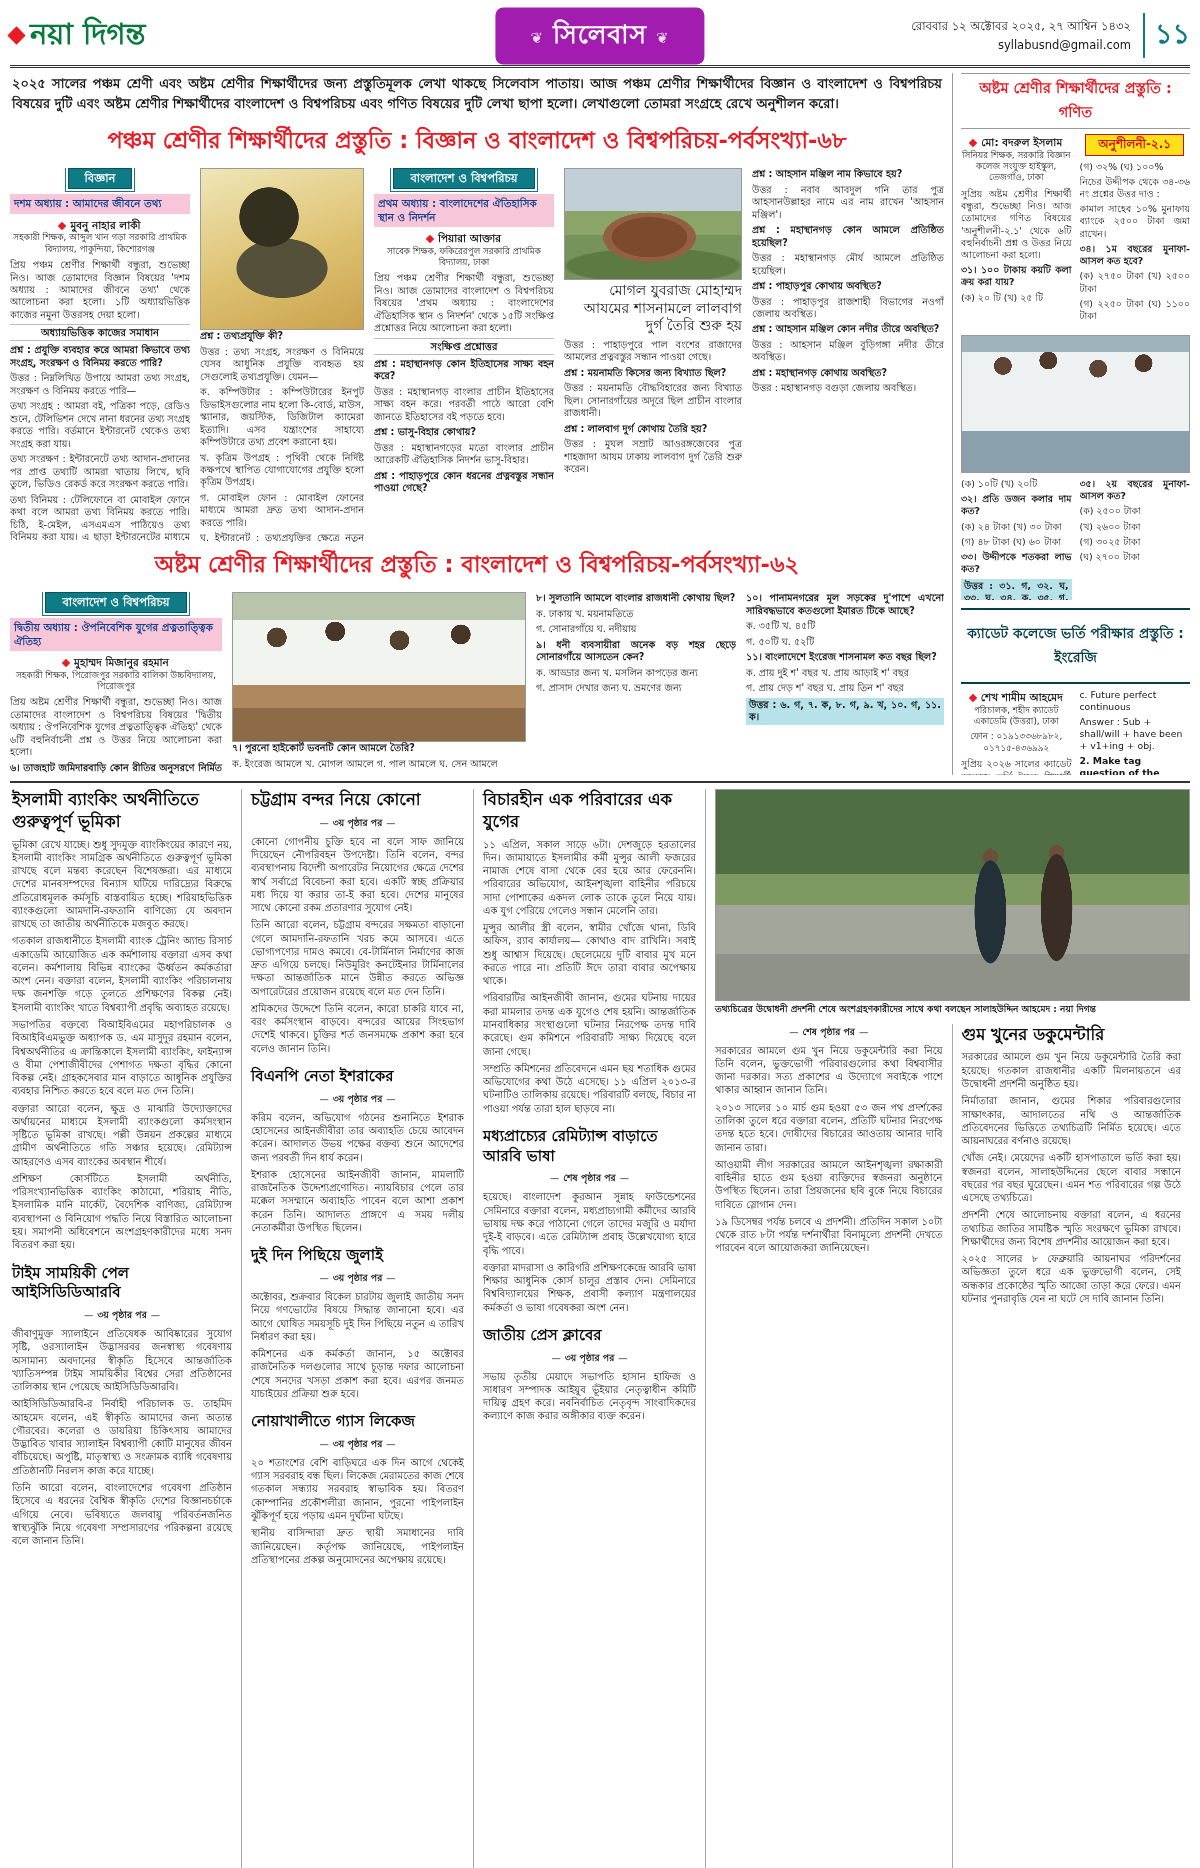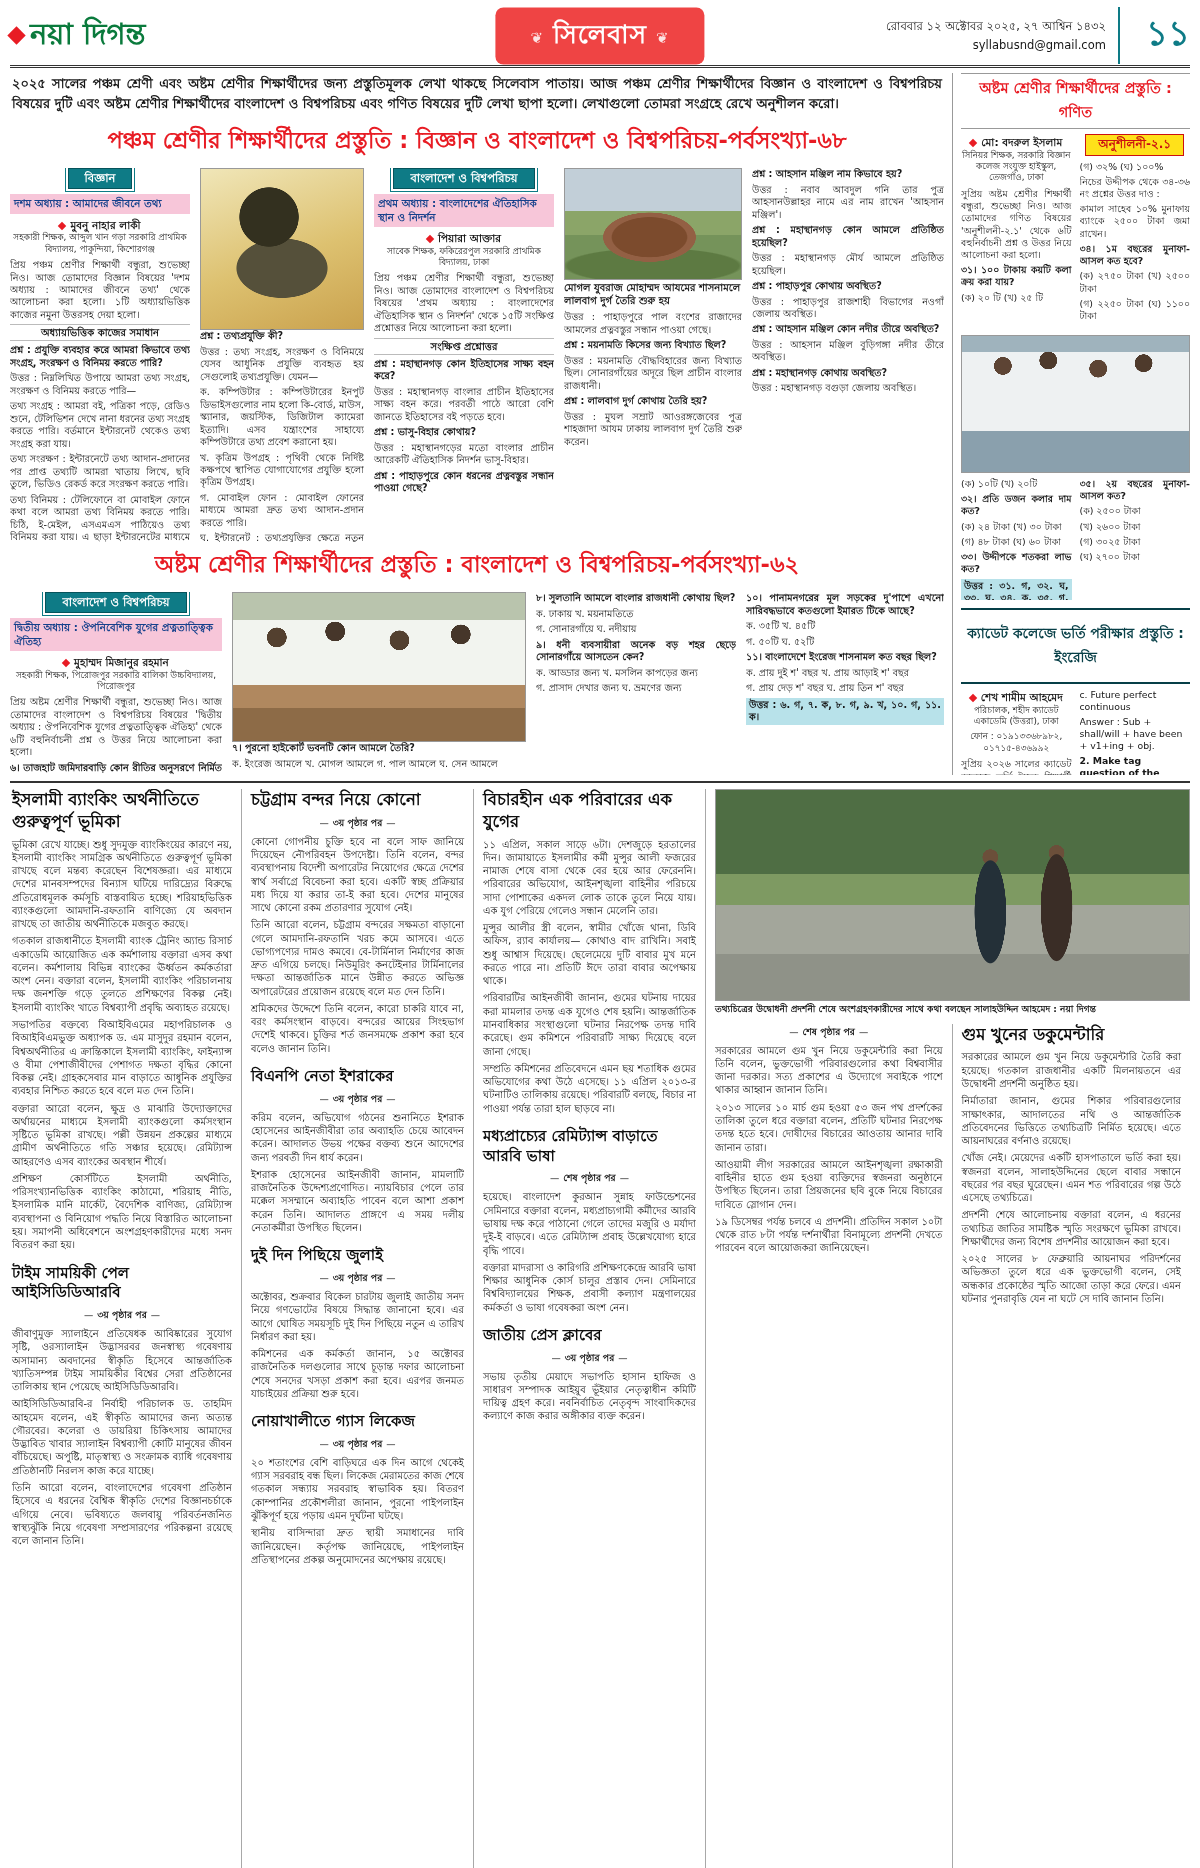--- a/index.html
+++ b/index.html
@@ -2,44 +2,44 @@
 <html><head>
 <meta charset="utf-8">
 <style>
 *{margin:0;padding:0;box-sizing:border-box}
 body{font-family:"DejaVu Sans","Liberation Sans",sans-serif;background:#e8e8e8}
 .page{width:1200px;height:1868px;margin:0 auto;background:#fff;padding:6px 10px;overflow:hidden;position:relative;color:#171717}
 
 .masthead{position:relative;display:flex;align-items:center;height:62px;border-bottom:3px double #333;margin-bottom:5px}
 .logo{font-size:29px;font-weight:bold;color:#0a7a3c;display:flex;align-items:center;gap:7px}
 .logo-mark{width:13px;height:13px;background:#e81c24;transform:rotate(45deg);display:inline-block}
-.banner{position:absolute;left:50%;top:50%;transform:translate(-50%,-50%);background:#ef4444;color:#fff;font-size:25px;font-weight:bold;padding:7px 26px;border-radius:8px;letter-spacing:1px;white-space:nowrap}
+.banner{position:absolute;left:50%;top:50%;transform:translate(-50%,-50%);background:#a21caf;color:#fff;font-size:25px;font-weight:bold;padding:7px 26px;border-radius:8px;letter-spacing:1px;white-space:nowrap}
 .flourish{font-size:15px;opacity:.85;margin:0 9px}
 .dateblock{margin-left:auto;text-align:right;font-size:11.5px;line-height:1.6;padding-right:12px}
-.pageno{font-size:34px;font-weight:bold;color:#0e7b86;border-left:2px solid #0e7b86;padding-left:26px}
+.pageno{font-size:27px;font-weight:bold;color:#0e7b86;border-left:2px solid #0e7b86;padding-left:10px}
 
 .top{display:flex;gap:8px;height:702px;overflow:hidden}
 .main{width:934px}
 .rail{flex:1;border-left:1px solid #999;padding-left:8px;overflow:hidden}
 .intro{font-weight:bold;font-size:13px;line-height:1.55;text-align:justify;padding:1px 2px 4px}
 .red-head{color:#e81c24;font-size:22.5px;text-align:center;font-weight:bold;margin:5px 0 7px}
 .cols{display:flex;gap:10px;text-align:justify;font-size:9.6px;line-height:1.3}
 .s1cols{height:374px}
 .s1cols>div,.s2cols>div{overflow:hidden}
 .c-w1{width:180px}.c-w2{width:164px}.c-w3{width:180px}.c-w4{width:178px}.c-w5{flex:1}
 .subject-box{width:fit-content;margin:0 auto 4px;background:#0e7b86;color:#fff;font-weight:bold;font-size:11.5px;padding:2px 16px;border:1px solid #06535b;outline:1px solid #0e7b86;outline-offset:2px;white-space:nowrap}
 .chapter-box{background:#f7c6d9;color:#16418c;font-weight:bold;text-align:left;font-size:10.3px;line-height:1.3;padding:3px 4px;margin:5px 0 5px}
 .author{text-align:center;font-weight:bold;font-size:10.5px;margin-top:2px}
 .bullet{display:inline-block;width:6px;height:6px;background:#e81c24;transform:rotate(45deg);margin-right:5px;vertical-align:middle}
 .author-info{text-align:center;font-size:8.8px;line-height:1.3;margin-bottom:4px;color:#222}
 .mini-subhead{font-weight:bold;text-align:center;font-size:10px;margin:3px 0;border-top:1px solid #bbb;border-bottom:1px solid #bbb;padding:1px 0}
 .para{margin-bottom:3px}
 .para.q{font-weight:bold}
 .photo{width:100%;border:1px solid #999}
-.pcaption{font-size:10px;font-weight:bold;text-align:left;margin:2px 0 4px;line-height:1.25}
+.pcaption{font-size:14px;font-weight:normal;text-align:right;margin:2px 0 4px;line-height:1.25}
 .s2cols{height:220px}
 .s2-a{width:212px}.s2-b{width:294px}.s2-c{width:200px}.s2-d{flex:1}
 .ans-line{background:#b8e2ea;font-weight:bold;padding:1px 3px;margin-top:3px;width:fit-content}
 
 .rail-sec{margin-bottom:8px}
 .rail-head{color:#e81c24;font-size:14.5px;font-weight:bold;text-align:center;border-top:1px solid #999;border-bottom:1px solid #999;padding:3px 0;margin-bottom:5px}
 .two-col{display:flex;gap:8px;font-size:9.4px;line-height:1.3;text-align:justify}
 .two-col>div{flex:1;overflow:hidden}
 .math-top{height:196px}
 .exercise-box{width:fit-content;margin:0 auto 5px;background:#ffe11a;color:#cc1111;border:1px solid #cc1111;font-weight:bold;font-size:12px;padding:2px 12px}

